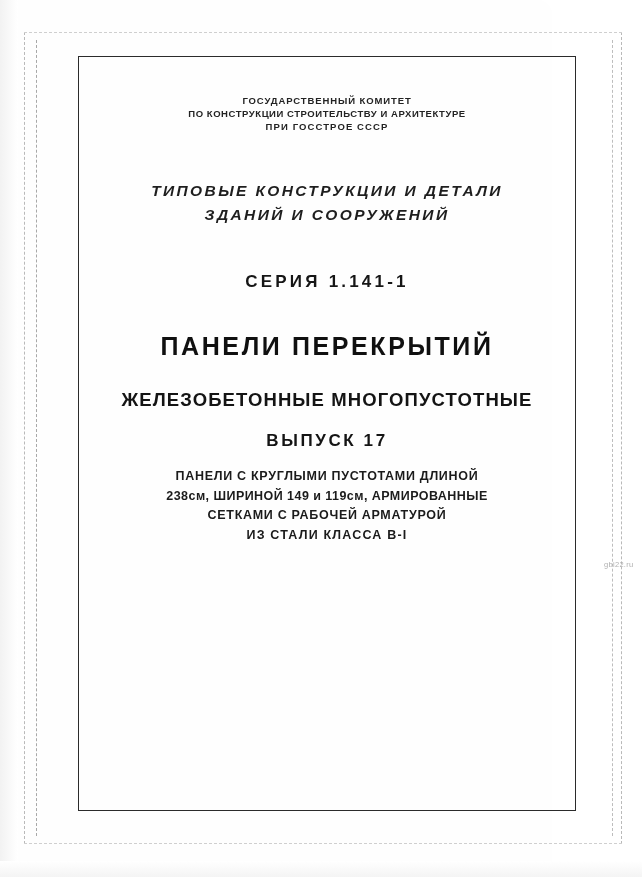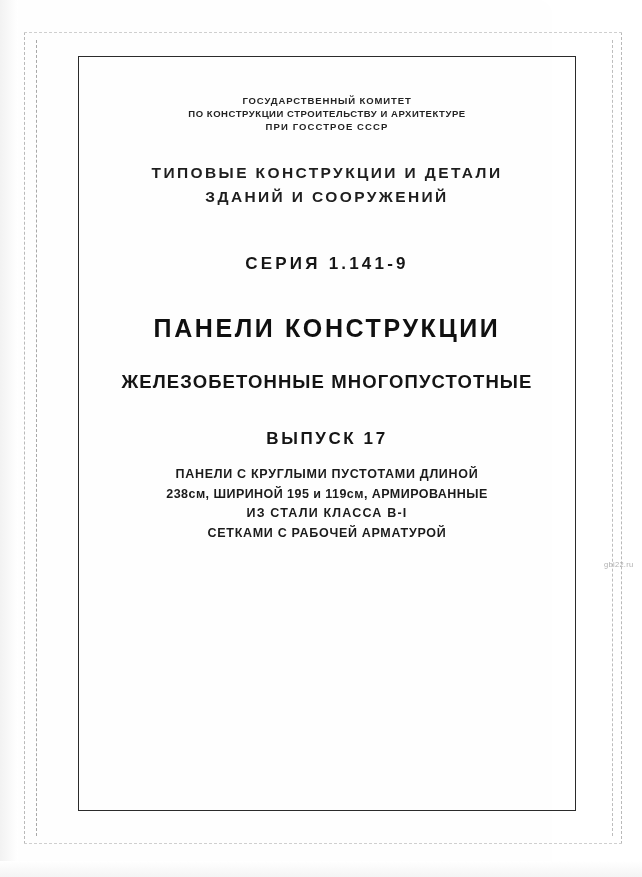--- a/index.html
+++ b/index.html
@@ -87,22 +87,23 @@
     font-weight: bold;
     letter-spacing: 0.9px;
     color: #232323;
     white-space: nowrap;
   }
   .org-line.l2 { letter-spacing: 0.55px; font-size: 9.5px; }
   .org-line.l3 { letter-spacing: 1.1px; }
 
   
   .subject {
-    margin-top: 28px;
+    margin-top: 46px;
     line-height: 1.5;
+    font-style: italic;
   }
   .subject-line {
     font-size: 15.5px;
     font-weight: bold;
     letter-spacing: 2.4px;
     color: #1e1e1e;
     white-space: nowrap;
   }
 
   .series {
@@ -124,21 +125,21 @@
   .title-sub {
     margin-top: 28px;
     font-size: 18.5px;
     font-weight: bold;
     letter-spacing: 1.1px;
     color: #141414;
     white-space: nowrap;
   }
 
   .issue {
-    margin-top: 36px;
+    margin-top: 20px;
     font-size: 17px;
     font-weight: bold;
     letter-spacing: 2.6px;
     color: #141414;
   }
 
   .desc {
     margin-top: 16px;
     line-height: 1.58;
   }
@@ -198,31 +199,31 @@
       <div class="org-line l1">ГОСУДАРСТВЕННЫЙ КОМИТЕТ</div>
       <div class="org-line l2">ПО КОНСТРУКЦИИ СТРОИТЕЛЬСТВУ И АРХИТЕКТУРЕ</div>
       <div class="org-line l3">ПРИ ГОССТРОЕ СССР</div>
     </div>
 
     <div class="subject">
       <div class="subject-line">ТИПОВЫЕ КОНСТРУКЦИИ И ДЕТАЛИ</div>
       <div class="subject-line">ЗДАНИЙ И СООРУЖЕНИЙ</div>
     </div>
 
-    <div class="series">СЕРИЯ 1.141-9</div>
-
-    <div class="title-main">ПАНЕЛИ КОНСТРУКЦИИ</div>
+    <div class="series">СЕРИЯ 1.141-1</div>
+
+    <div class="title-main">ПАНЕЛИ ПЕРЕКРЫТИЙ</div>
     <div class="title-sub">ЖЕЛЕЗОБЕТОННЫЕ МНОГОПУСТОТНЫЕ</div>
 
     <div class="issue">ВЫПУСК 17</div>
 
     <div class="desc">
       <div class="desc-line d1">ПАНЕЛИ С КРУГЛЫМИ ПУСТОТАМИ ДЛИНОЙ</div>
-      <div class="desc-line d2">238см, ШИРИНОЙ 195 и 119см, АРМИРОВАННЫЕ</div>
+      <div class="desc-line d2">238см, ШИРИНОЙ 149 и 119см, АРМИРОВАННЫЕ</div>
+      <div class="desc-line d3">СЕТКАМИ С РАБОЧЕЙ АРМАТУРОЙ</div>
       <div class="desc-line d4">ИЗ СТАЛИ КЛАССА В-I</div>
-      <div class="desc-line d3">СЕТКАМИ С РАБОЧЕЙ АРМАТУРОЙ</div>
     </div>
 
   </div>
 
   <div class="watermark">gbi22.ru</div>
 
 </div>
 
 </body></html>

